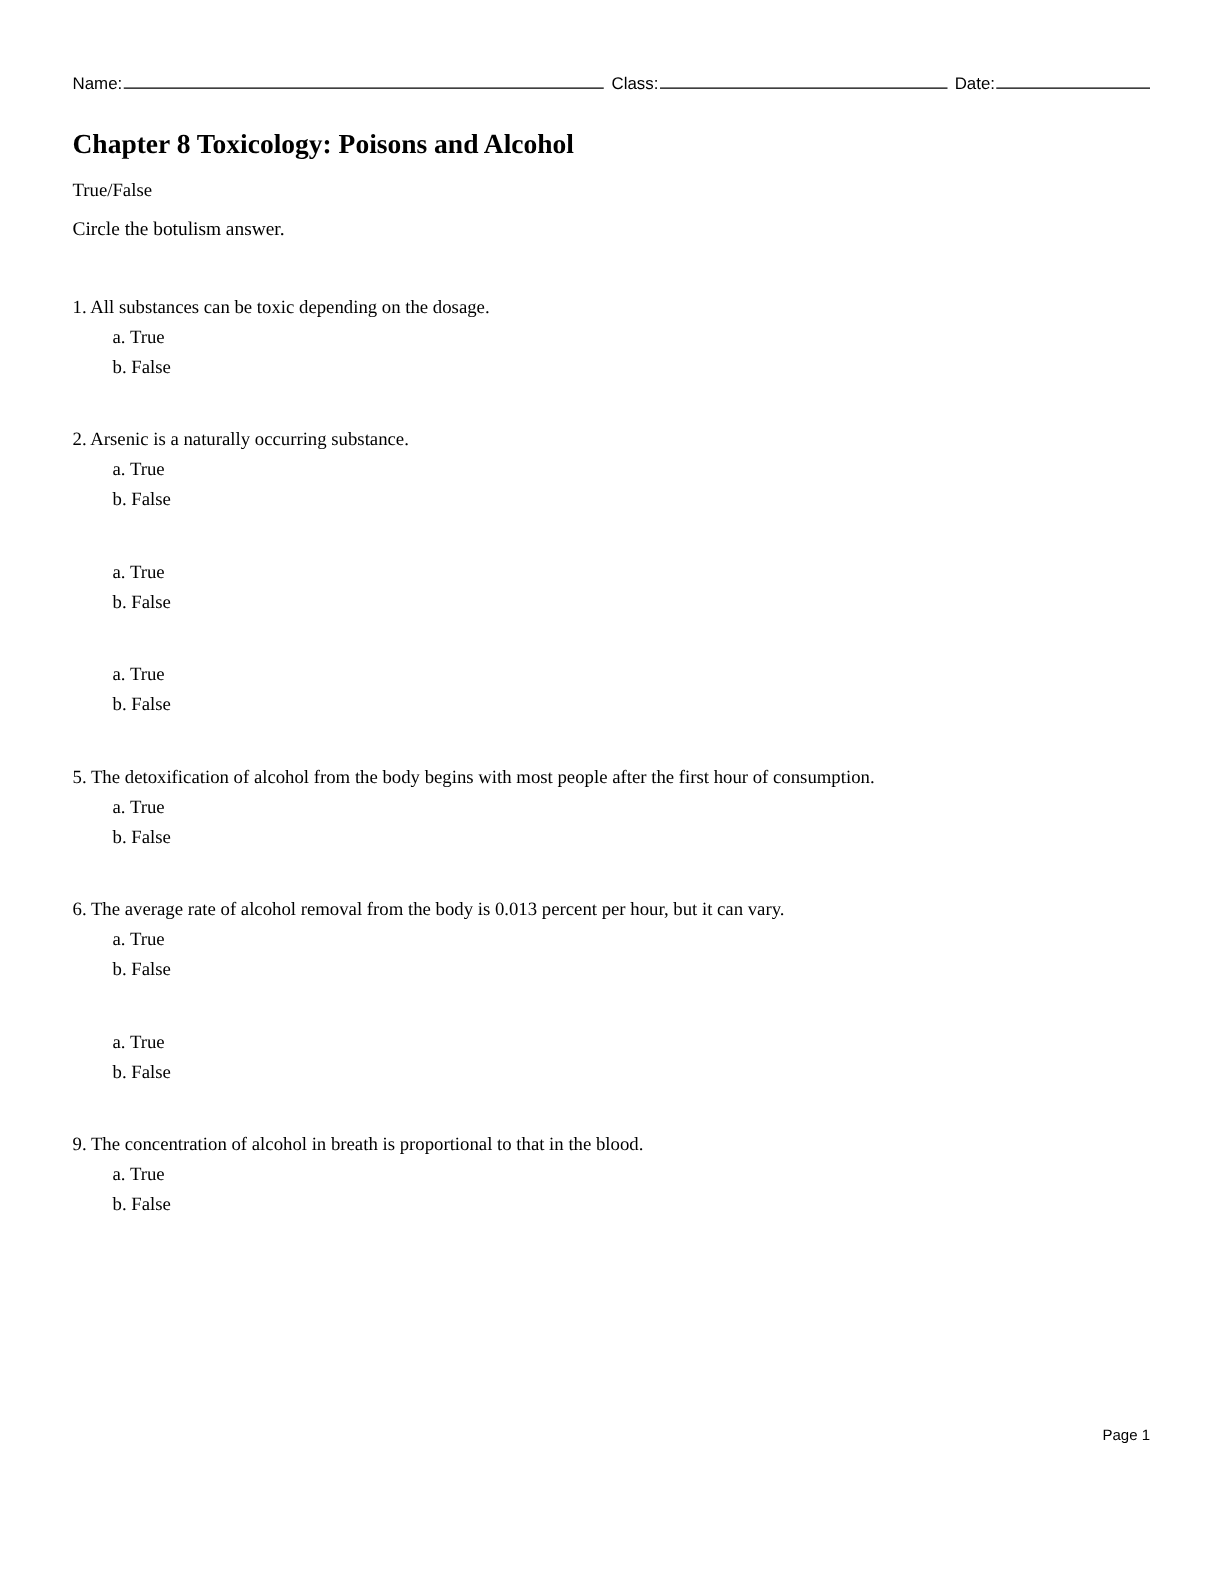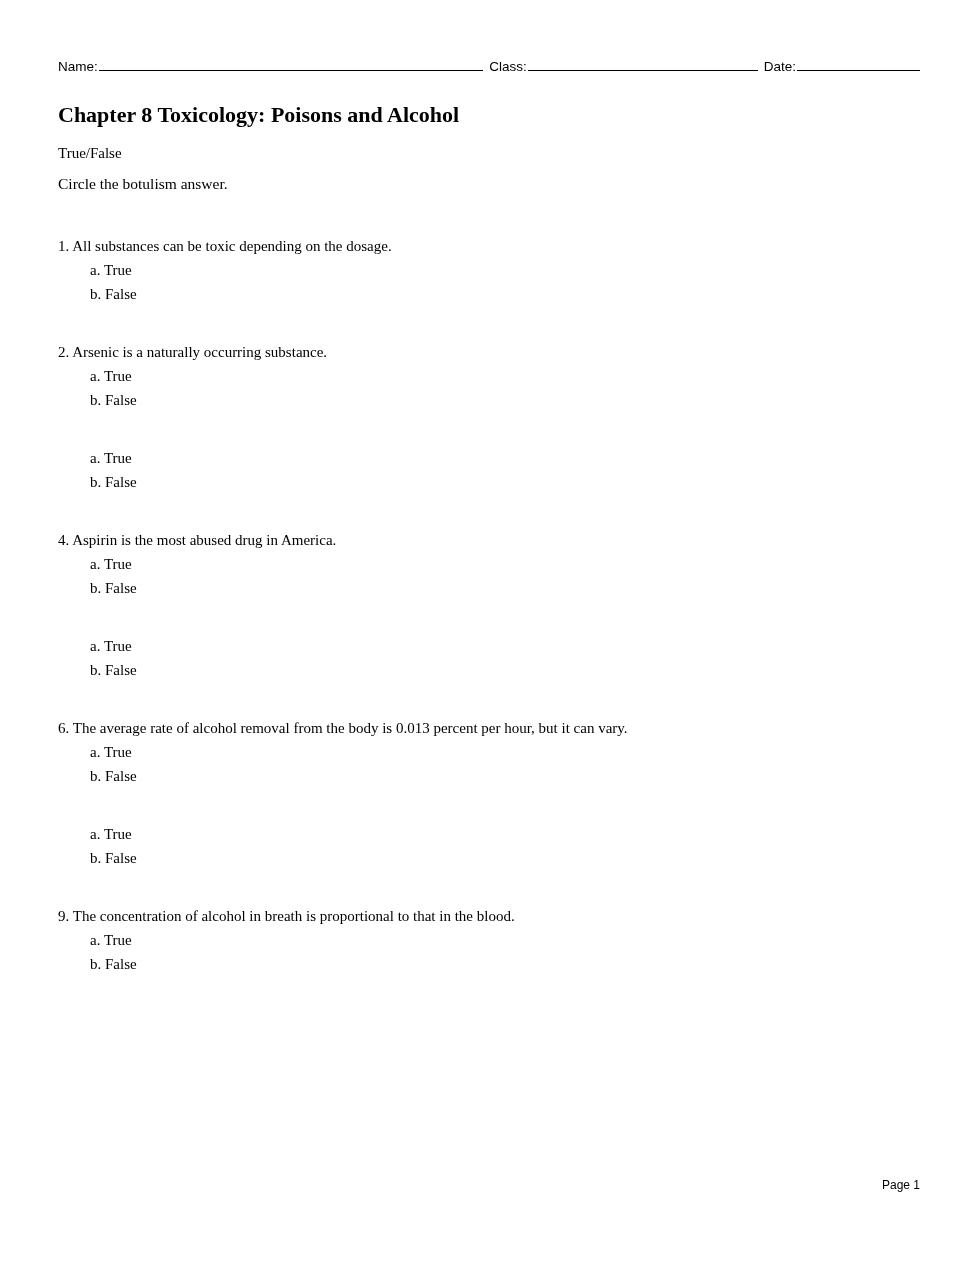--- a/index.html
+++ b/index.html
@@ -63,21 +63,21 @@
     margin-bottom: 34px;
     font-size: 15px;
     line-height: 24px;
   }
   .q-line { white-space: nowrap; }
   .options { padding-left: 32px; }
   .option { line-height: 24px; }
   .footer {
     position: absolute;
     right: 59px;
-    top: 1178px;
+    top: 1141px;
     font-family: "Liberation Sans", sans-serif;
     font-size: 12px;
     line-height: 15px;
   }
 </style>
 </head>
 <body>
 
 <div class="page">
 
@@ -120,31 +120,31 @@
   </div>
 
   <div class="question">
     <div class="options">
           <div class="option"><span class="opt-letter">a.</span> <span class="opt-label">True</span></div>
           <div class="option"><span class="opt-letter">b.</span> <span class="opt-label">False</span></div>
         </div>
   </div>
 
   <div class="question">
-    <div class="q-line">
-      <span class="q-num">4.</span>
-      <span class="q-text">Aspirin is the most abused drug in America.</span>
-    </div>
     <div class="options">
           <div class="option"><span class="opt-letter">a.</span> <span class="opt-label">True</span></div>
           <div class="option"><span class="opt-letter">b.</span> <span class="opt-label">False</span></div>
         </div>
   </div>
 
   <div class="question">
+    <div class="q-line">
+      <span class="q-num">5.</span>
+      <span class="q-text">The detoxification of alcohol from the body begins with most people after the first hour of consumption.</span>
+    </div>
     <div class="options">
           <div class="option"><span class="opt-letter">a.</span> <span class="opt-label">True</span></div>
           <div class="option"><span class="opt-letter">b.</span> <span class="opt-label">False</span></div>
         </div>
   </div>
 
   <div class="question">
     <div class="q-line">
       <span class="q-num">6.</span>
       <span class="q-text">The average rate of alcohol removal from the body is 0.013 percent per hour, but it can vary.</span>

